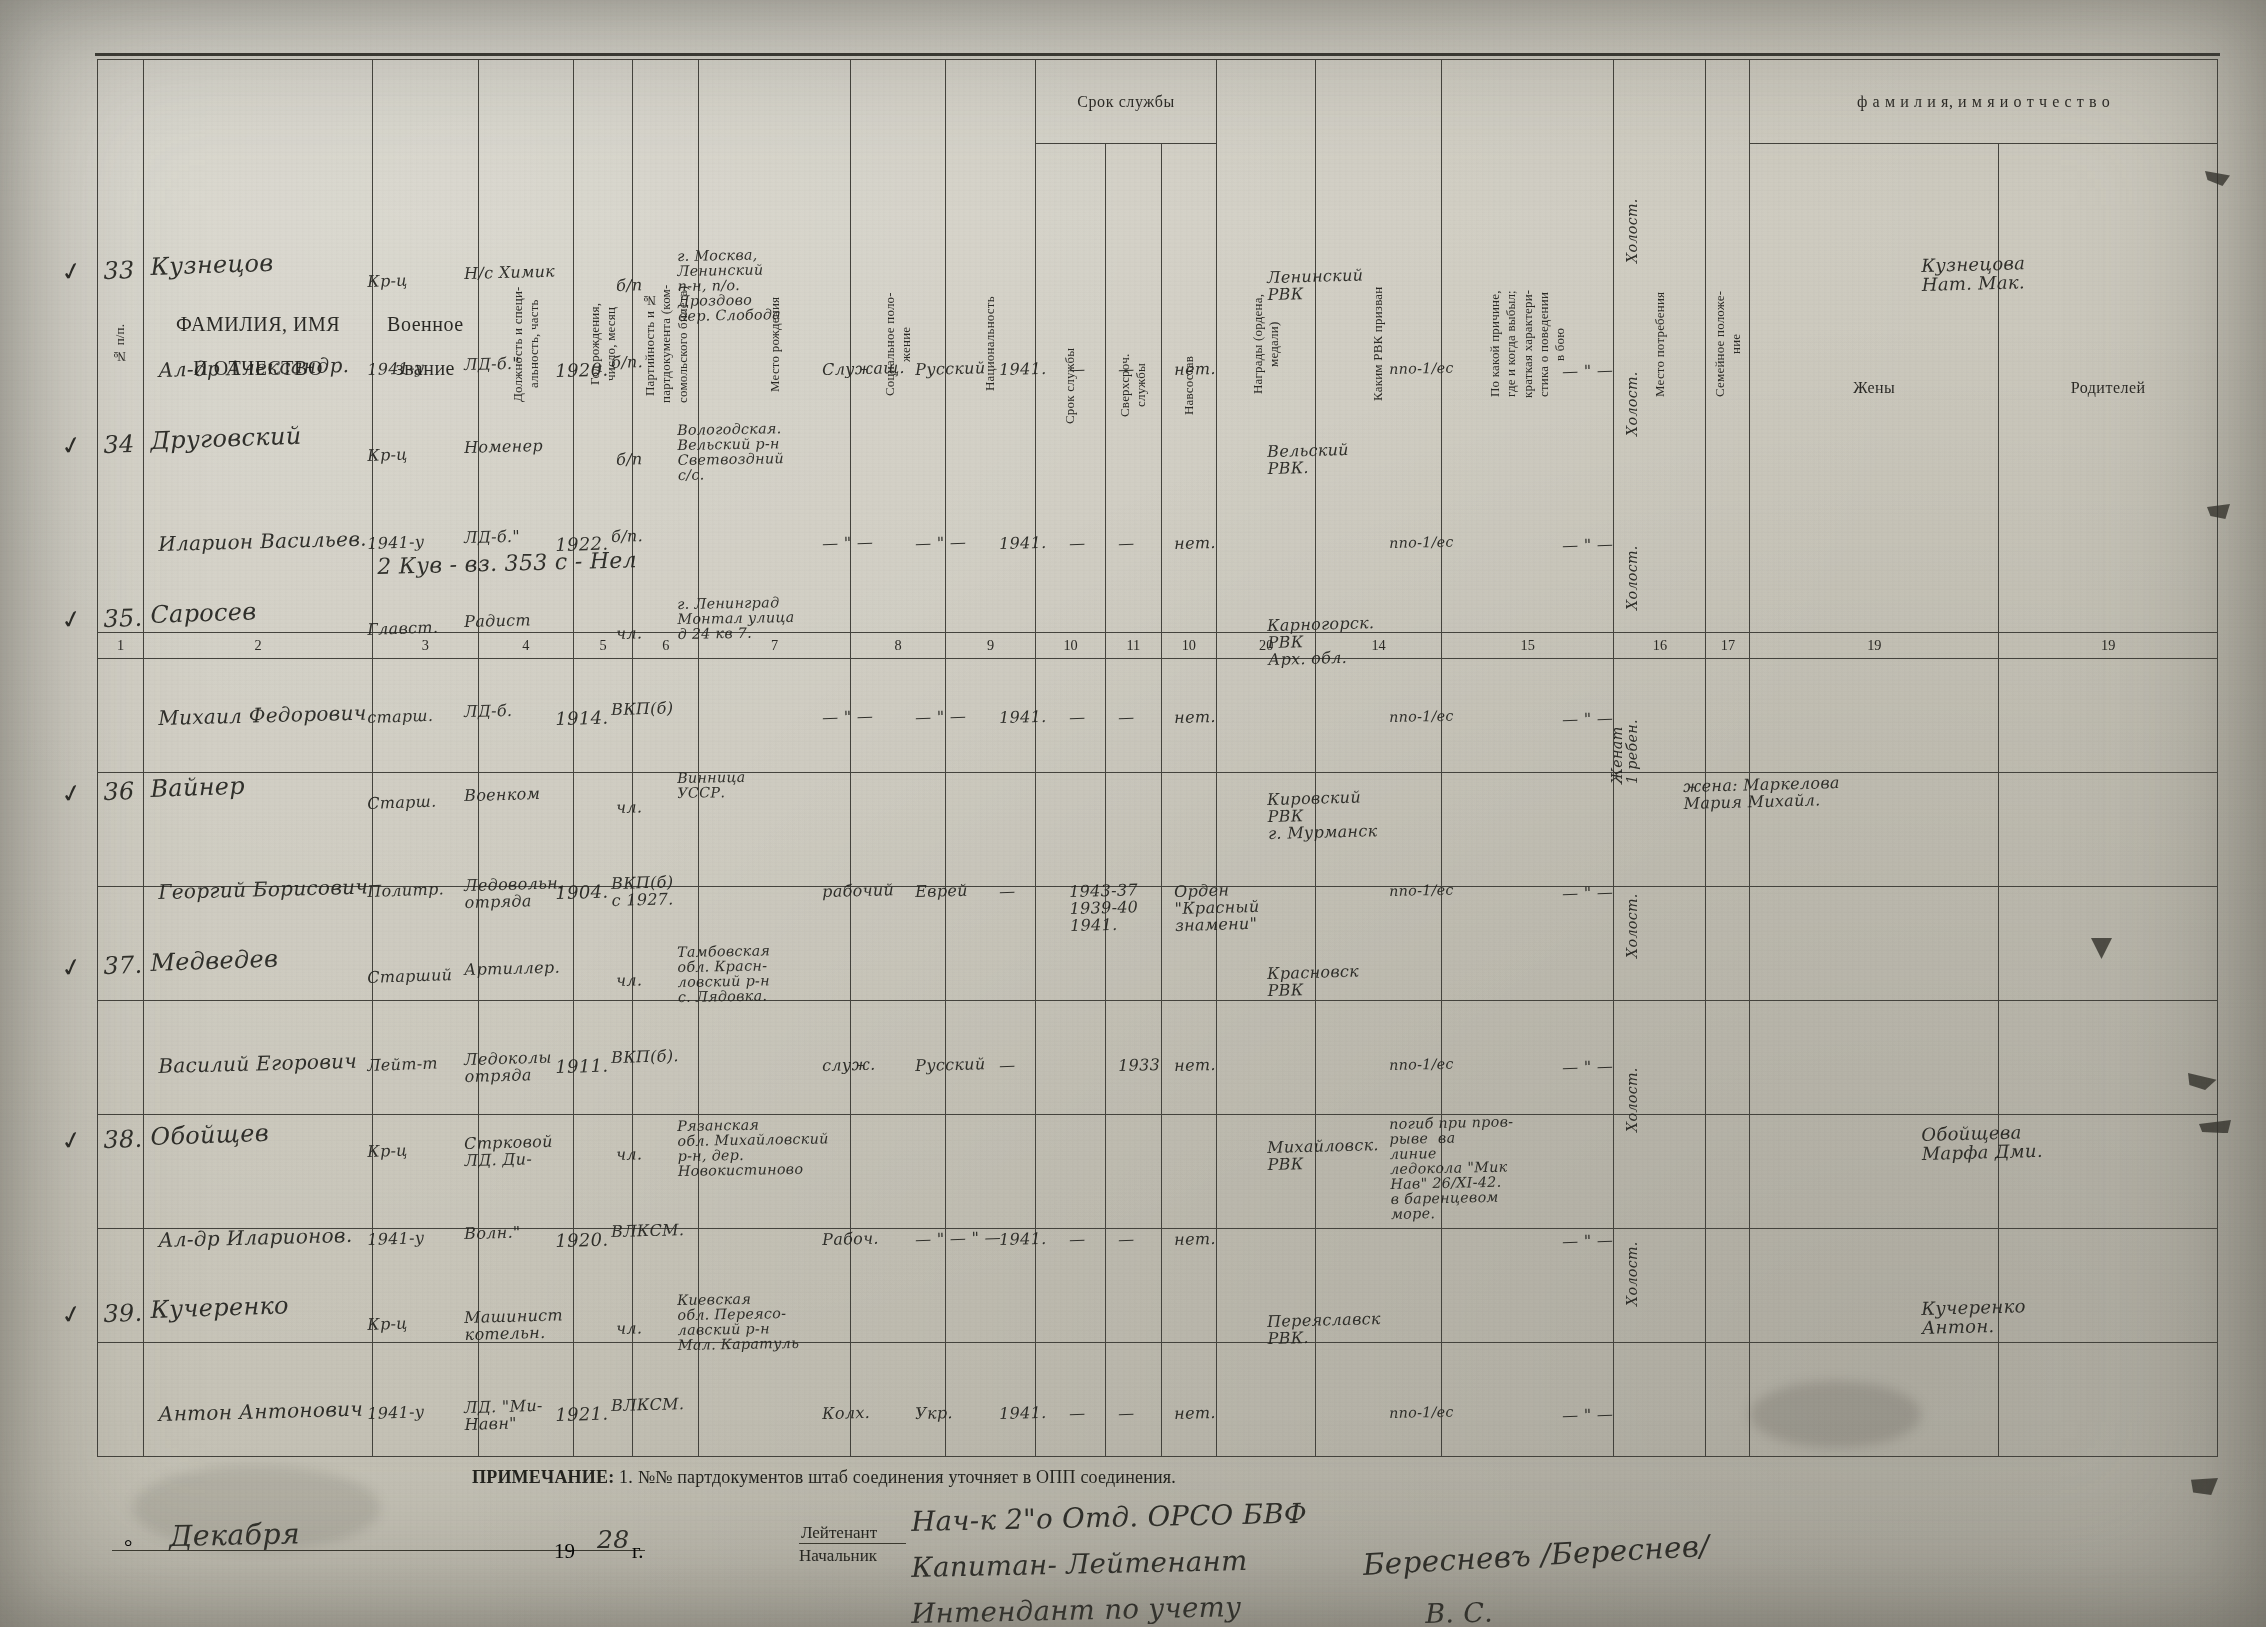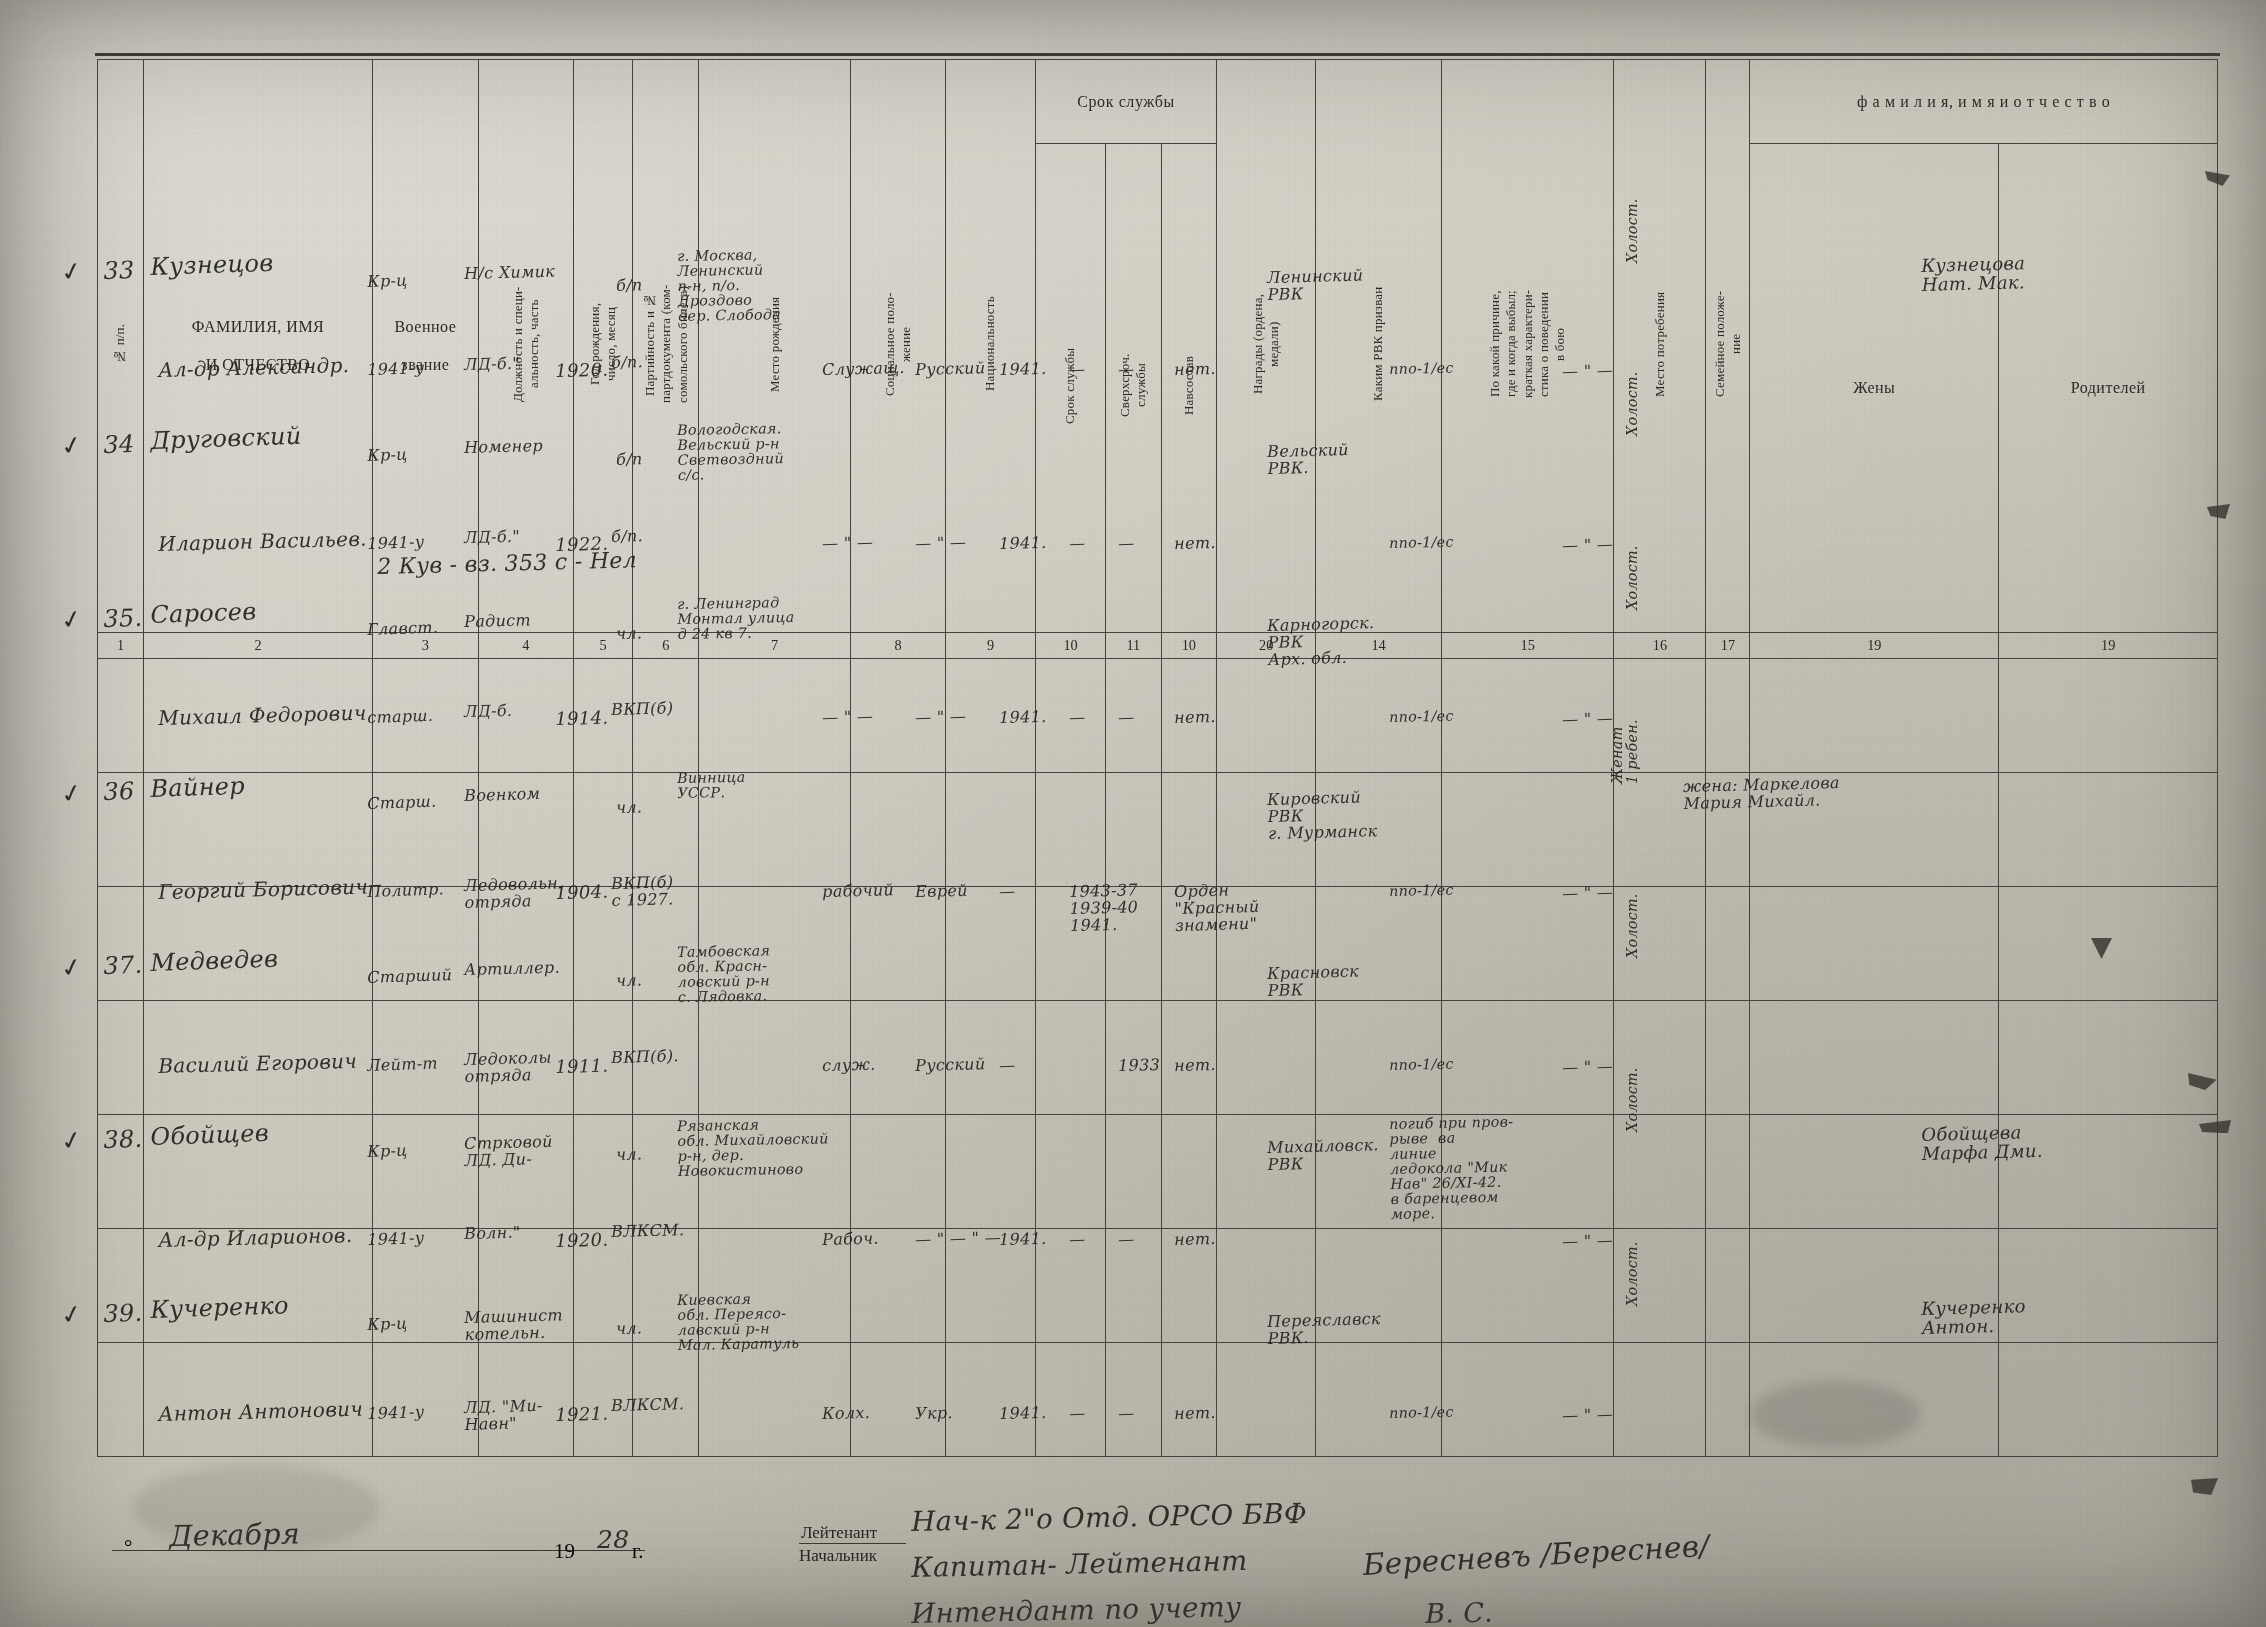--- a/index.html
+++ b/index.html
@@ -63,21 +63,21 @@
   }
   .outer-top {
     position: absolute;
     left: 95px;
     top: 53px;
     width: 2125px;
     height: 2.9px;
     background: #3b3a34;
   }
   .hdr-main {
-    font-size: 16px;
+    font-size: 20px;
     letter-spacing: 0.5px;
     line-height: 1.5;
     padding: 3.8px 1.9px;
   }
   .hdr-vert {
     font-size: 13px;
     line-height: 1.25;
     letter-spacing: 0.2px;
   }
   .vert-box {
@@ -693,20 +693,24 @@
         <div class="hand h16" style="left: 1170px; top: 1255px; transform: rotate(-1.5deg);">Переяславск
 РВК.</div>
         <div class="hand h14" style="left: 1292px; top: 1347px; transform: rotate(-1.2deg);">ппо-1/ес</div>
         <div class="hand h16" style="left: 1465px; top: 1349px; transform: rotate(-1.5deg);">— " —</div>
         <div class="hand h14" style="left: 1543px; top: 1247px; writing-mode: vertical-rl; transform: rotate(180deg);">Холост.</div>
         <div class="hand h18" style="left: 1824px; top: 1241px; transform: rotate(-1.5deg);">Кучеренко
 Антон.</div>
       </div>
   </div>
 
+  <div class="note">
+    <b>ПРИМЕЧАНИЕ:</b>
+    <span>1. №№ партдокументов штаб соединения уточняет в ОПП соединения.</span>
+  </div>
 
   <div class="date-line"></div>
   <div class="date-dot">°</div>
   <div class="hand month-hand tilt1">Декабря</div>
   <div class="year-lbl">19</div>
   <div class="hand year-hand">28</div>
   <div class="year-g">г.</div>
 
   <div class="cmd-lbl">
     <div>Лейтенант</div>

